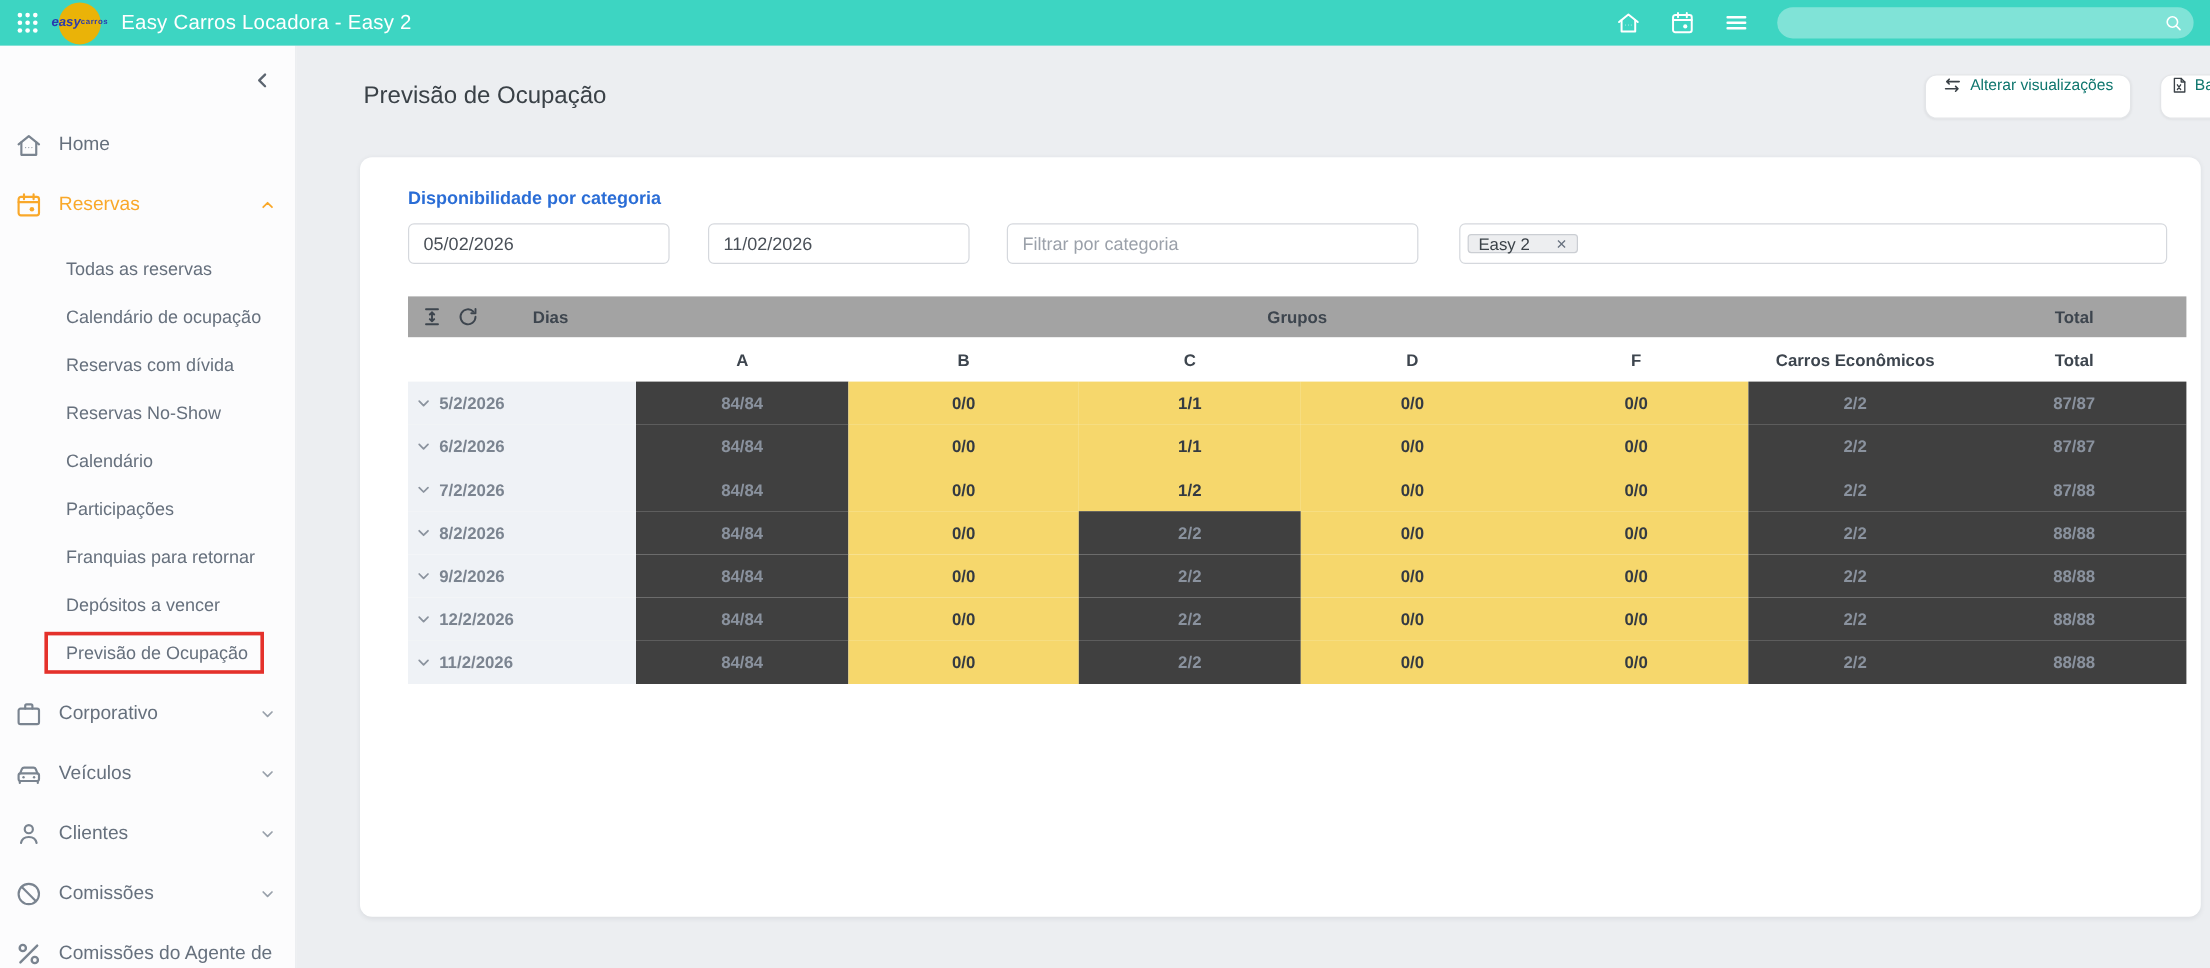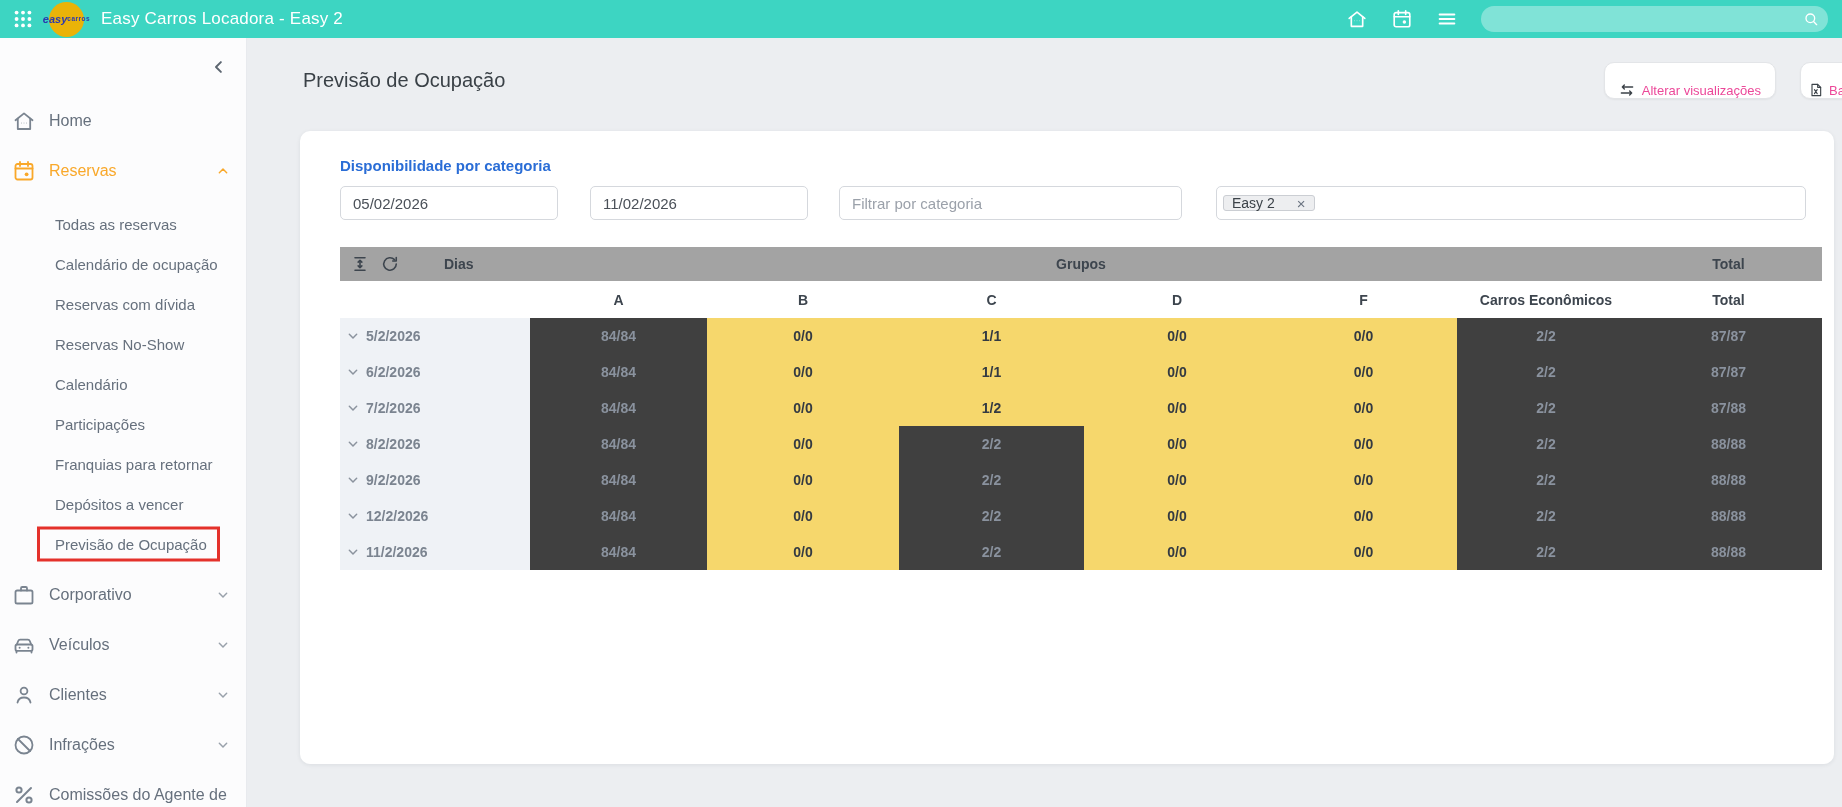--- a/index.html
+++ b/index.html
@@ -41,21 +41,21 @@
     font-size: 15px; color: #66707D; cursor: pointer; position: relative; white-space: nowrap; }
   .sub-item.annotated::after { content: ""; position: absolute; left: 37px; top: 50%;
     transform: translateY(-50%); width: 177px; height: 29px; border: 3px solid #E4312B; pointer-events: none; }
 
   
   .main { flex: 1; overflow: hidden; }
   .page-head { display: flex; align-items: center; margin: 24px 8px 0 56px; height: 37px; }
   .page-head h1 { font-size: 20px; font-weight: 500; color: #3A4147; margin: 0; }
   .actions { margin-left: auto; display: flex; gap: 24px; }
   .btn { height: 37px; background: #fff; border: 1px solid #E3E5E8; border-radius: 10px;
-    display: flex; align-items: flex-end; gap: 7px; padding: 0 14px; font-size: 13px; color: #ec4899;
+    display: flex; align-items: flex-start; gap: 7px; padding: 0 14px; font-size: 13px; color: #0f766e;
     box-shadow: 0 1px 2px rgba(0,0,0,.05); cursor: pointer; white-space: nowrap; }
   .bicon { width: 16px; height: 16px; color: #3B4248; flex-shrink: 0; }
   .btn.cutoff { width: 130px; margin-right: -96px; overflow: hidden; justify-content: flex-start; padding: 0 7px; gap: 5px; }
 
   .card { margin: 32px 8px 0 53px; height: 633px; background: #fff; border-radius: 10px;
     box-shadow: 0 1px 4px rgba(25,35,50,.08); padding: 26px 12px 0 40px; }
   .section-label { color: #2A6DD6; font-size: 15px; font-weight: 700; }
   .filters { display: flex; align-items: center; margin-top: 12px; }
   .filters input, .chip-box { height: 34px; border: 1px solid #D5D8DD; border-radius: 5px; background: #fff; }
   .filters input { padding: 0 12px; font-size: 15px; color: #4A5058; outline: none; }
@@ -237,21 +237,21 @@
             </svg>
           </span>
         </div>
         <div class="nav-item">
           <span class="nav-icon">
             <svg viewBox="0 0 24 24" fill="none" stroke="currentColor" stroke-linecap="round" stroke-linejoin="round" stroke-width="1.8">
               <circle cx="12" cy="12" r="8.5"></circle>
               <path d="M6 6l12 12"></path>
             </svg>
           </span>
-          <span class="nav-label">Infrações</span>
+          <span class="nav-label">Comissões</span>
           <span class="nav-chev">
             <svg viewBox="0 0 24 24" fill="none" stroke="currentColor" stroke-linecap="round" stroke-linejoin="round" stroke-width="2.2">
               <path d="m6.5 9.5 5.5 5.5 5.5-5.5"></path>
             </svg>
           </span>
         </div>
         <div class="nav-item">
           <span class="nav-icon">
             <svg viewBox="0 0 24 24" fill="none" stroke="currentColor" stroke-linecap="round" stroke-linejoin="round" stroke-width="2">
               <path d="M19 5 5 19"></path>

